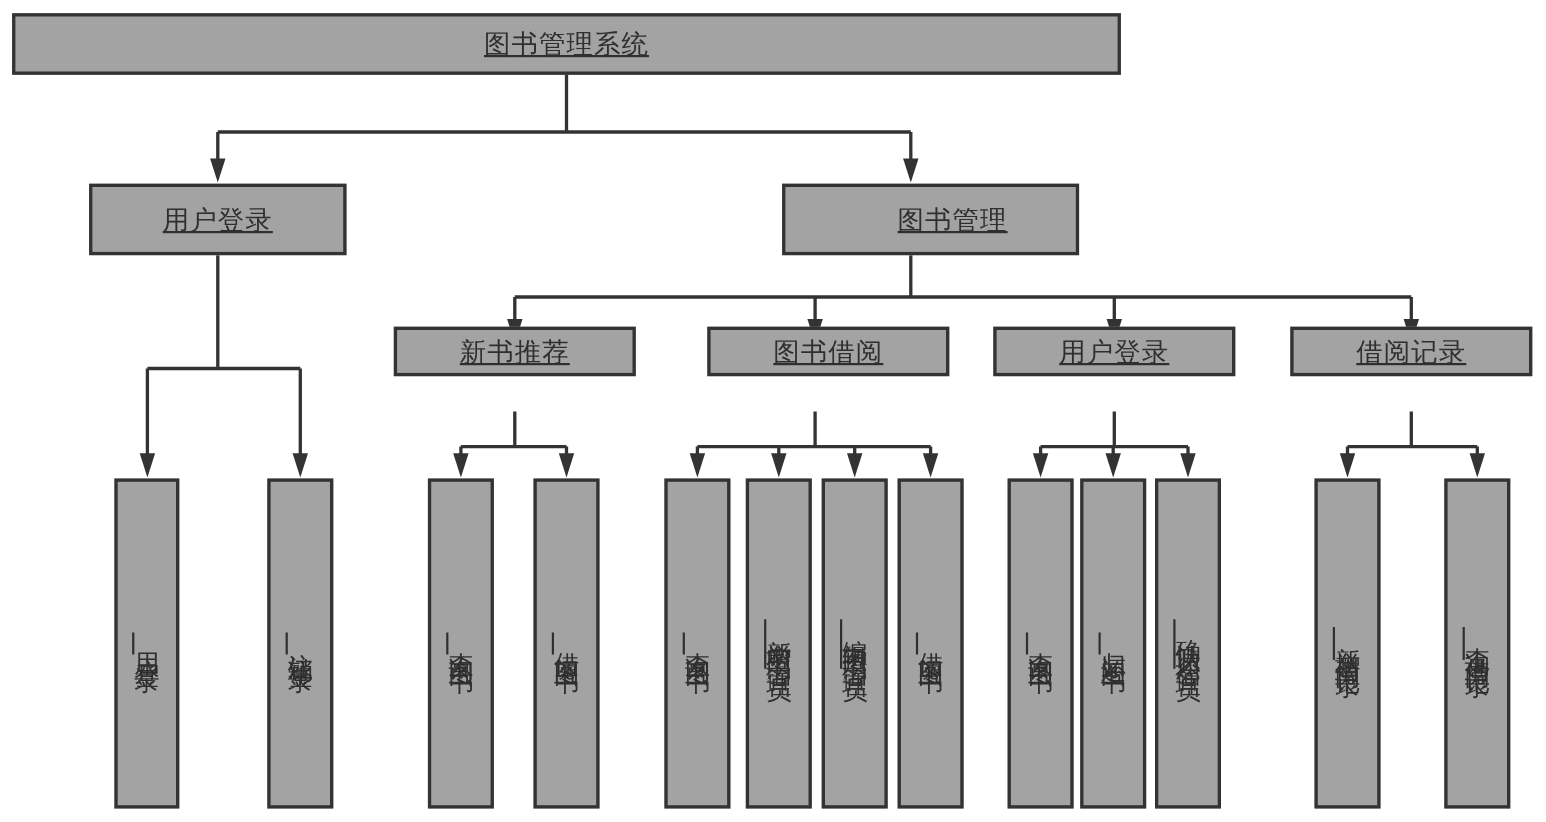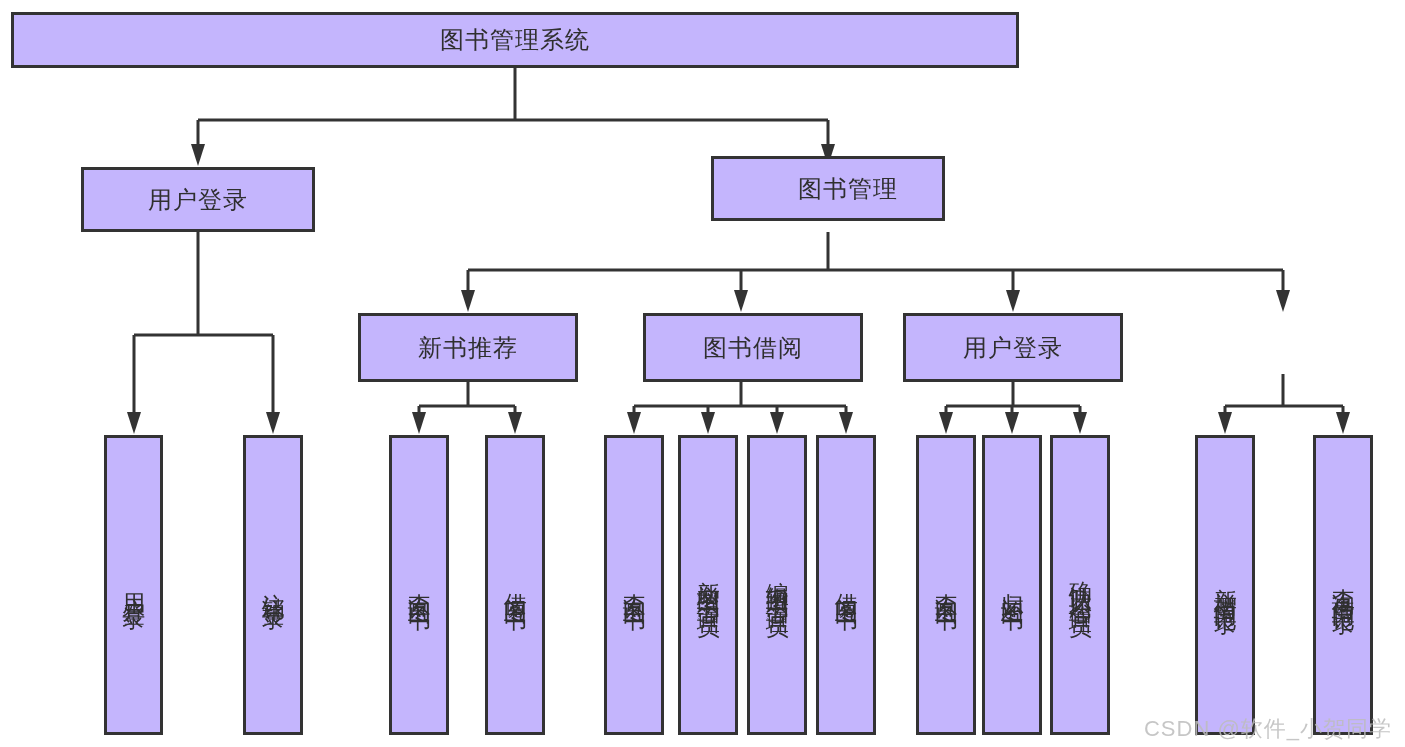--- a/index.html
+++ b/index.html
@@ -6,43 +6,44 @@
   #canvas{
     position:relative;
     width:1405px;height:747px;
     background:#ffffff;
     font-family:"Liberation Sans","DejaVu Sans",sans-serif;
     overflow:hidden;
   }
   #wires{position:absolute;left:0;top:0;width:1405px;height:747px;}
   .node{
     position:absolute;
-    background:#c4b5fd;
+    background:#a3a3a3;
     border:3px solid #333333;
     box-sizing:border-box;
     display:flex;align-items:center;justify-content:center;
     color:#2f2f2f;
     z-index:2;
+    text-decoration:underline;
   }
   .h-node{font-size:24px;letter-spacing:1px;white-space:nowrap;}
   .leaf span{
     writing-mode:vertical-rl;
     text-orientation:mixed;
     font-size:23px;
     letter-spacing:5px;
     line-height:1.1;
     color:#2f2f2f;
   }
   
   #n-root{left:11px;top:12px;width:1008px;height:56px;}
   
   #n-user-login{left:81px;top:167px;width:234px;height:65px;}
-  #n-book-mgmt{left:711px;top:156px;width:234px;height:65px;padding-left:40px;}
+  #n-book-mgmt{left:711px;top:167px;width:270px;height:65px;padding-left:40px;}
   
-  .l3{top:313px;width:220px;height:69px;}
+  .l3{top:297px;width:220px;height:45px;}
   #n-new-book-rec{left:358px;}
   #n-book-borrow{left:631px;margin-left:12px;}
   #n-current-borrow{left:903px;}
   #n-borrow-records{left:1173px;}
   
   .leaf{top:435px;width:60px;height:300px;}
   #n-ul-login{left:104px;width:59px;}
   #n-ul-logout{left:243px;}
   #n-nb-query{left:389px;}
   #n-nb-borrow{left:485px;}
@@ -108,20 +109,21 @@
   </svg>
 
   <div class="node h-node" id="n-root">图书管理系统</div>
 
   <div class="node h-node" id="n-user-login">用户登录</div>
   <div class="node h-node" id="n-book-mgmt">图书管理</div>
 
   <div class="node h-node l3" id="n-new-book-rec">新书推荐</div>
   <div class="node h-node l3" id="n-book-borrow">图书借阅</div>
   <div class="node h-node l3" id="n-current-borrow">用户登录</div>
+  <div class="node h-node l3" id="n-borrow-records">借阅记录</div>
 
   <div class="node leaf" id="n-ul-login">
     <span>用户登录</span>
     </div>
   <div class="node leaf" id="n-ul-logout">
     <span>注销登录</span>
     </div>
 
   <div class="node leaf" id="n-nb-query">
     <span>查询图书</span>
@@ -153,14 +155,13 @@
     <span>确认归还（管理员）</span>
     </div>
 
   <div class="node leaf" id="n-br-add">
     <span>新增借阅记录</span>
     </div>
   <div class="node leaf" id="n-br-query">
     <span>查询借阅记录</span>
     </div>
 
-  <div id="watermark">CSDN @软件_小贺同学</div>
 </div>
 
 </body></html>

